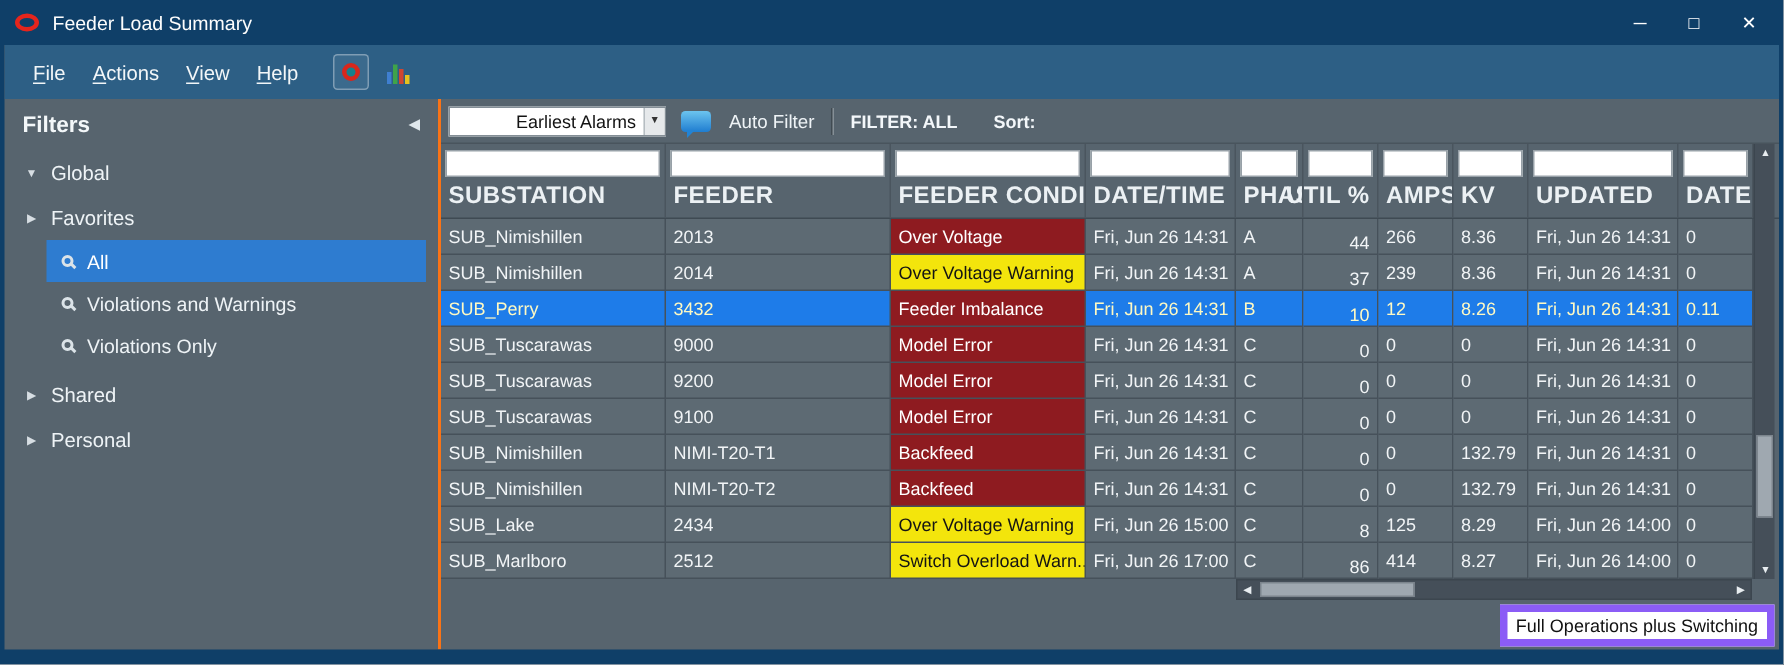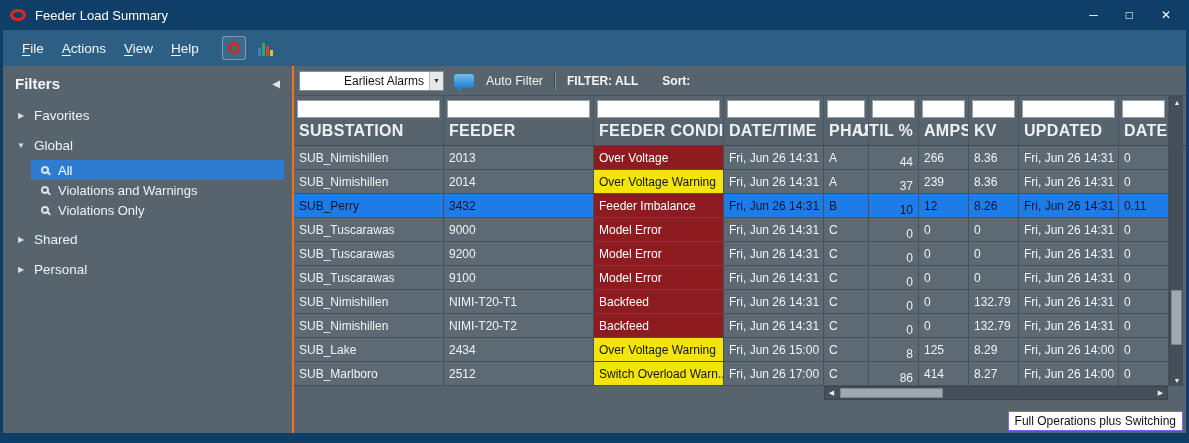--- a/index.html
+++ b/index.html
@@ -35,21 +35,21 @@
   
   .filters-panel { width:291px; flex:none; border-right:2px solid #f97316; }
   .filters-header { height:34px; display:flex; align-items:center; justify-content:space-between; padding:0 12px; }
   .filters-title { font-size:15px; font-weight:bold; color:#f3f7f9; }
   .collapse-btn { font-size:10px; color:#dfe7ec; cursor:default; }
   .tree-group { height:30px; display:flex; align-items:center; padding-left:12px; color:#eef3f6; font-size:13.5px; cursor:default; }
   .tw { width:12px; display:inline-flex; justify-content:center; }
   .tw.collapsed::before { content:"▶"; font-size:8px; color:#d7dee3; }
   .tw.expanded::before { content:"▼"; font-size:8px; color:#d7dee3; }
   .tg-label { margin-left:7px; }
-  .tree-leaf { height:20px; margin:0 8px 0 28px; display:flex; align-items:center; padding-left:10px; gap:9px; color:#eef3f6; font-size:13px; cursor:default; }
+  .tree-leaf { height:28px; margin:0 8px 0 28px; display:flex; align-items:center; padding-left:10px; gap:9px; color:#eef3f6; font-size:13px; cursor:default; }
   .tree-leaf.selected { background:var(--selected-filter-bg,#2e7cd0); color:#fff; }
   .mag { width:8px; height:8px; border:2px solid #dbe3e8; border-radius:50%; position:relative; flex:none; }
   .mag::after { content:""; position:absolute; width:5px; height:2px; background:#dbe3e8; transform:rotate(45deg); right:-4px; bottom:-2px; }
   .tree-gap { height:4px; }
 
   
   .right-panel { flex:1; position:relative; overflow:hidden; }
 
   .ttoolbar { height:30px; display:flex; align-items:center; border-bottom:1px solid #49545d; }
   .dropdown { height:20px; margin-left:5px; background:#fff; border:1px solid #848e96; display:flex; align-items:stretch; cursor:default; }
@@ -73,35 +73,35 @@
   .trow { display:flex; height:24px; }
   .cell { flex:none; border-right:1px solid var(--grid-line,#46515a); border-bottom:1px solid var(--grid-line,#46515a);
           font-size:12px; color:#f1f4f6; padding:0 5px; display:flex; align-items:center;
           overflow:hidden; white-space:nowrap; background:var(--row-bg,#5d6a73); }
   .col-substation { width:150px; } .col-feeder { width:150px; } .col-condition { width:130px; }
   .col-datetime { width:100px; } .col-phase { width:45px; } .col-util { width:50px;align-items:flex-end; }
   .col-amps { width:50px; } .col-kv { width:50px; } .col-updated { width:100px; } .col-score { width:50px; }
   .cell.col-util { justify-content:flex-end; }
   .cell.sev-critical { background:var(--critical-bg,#8e1b20); color:var(--critical-text,#fff); }
   .cell.sev-warning { background:var(--warning-bg,#f3e50c); color:var(--warning-text,#141414); }
-  .trow.selected .cell { background:var(--selected-row-bg,#1e7ce9); color:#0f172a; }
+  .trow.selected .cell { background:var(--selected-row-bg,#1e7ce9); color:#fef9c3; }
   .trow.selected .cell.sev-critical { background:var(--critical-bg,#8e1b20); color:#fff; }
 
   
   .vscroll { position:absolute; left:875px; top:30px; width:14px; height:290px; background:#454f59; border-left:1px solid #3c464f; }
   .varrow { position:absolute; left:0; width:14px; height:12px; display:flex; align-items:center; justify-content:center; font-size:7px; color:#e8edf0; }
   .varrow.up { top:0; } .varrow.down { bottom:0; }
   .vthumb { position:absolute; left:1px; right:1px; top:194px; height:55px; background:#9fa8b0; border:1px solid #7c858d; }
   .hscroll { position:relative; margin-left:530px; width:344px; height:14px; background:#454f59; border:1px solid #3c464f; }
   .harrow { position:absolute; top:0; width:13px; height:12px; display:flex; align-items:center; justify-content:center; font-size:7px; color:#e8edf0; }
   .harrow.left { left:0; } .harrow.right { right:0; }
   .hthumb { position:absolute; left:15px; top:1px; bottom:1px; width:103px; background:#9fa8b0; border:1px solid #7c858d; }
 
   
-  .status-tooltip { position:absolute; right:6px; bottom:12px; background:#fff; border:1px solid #8b5cf6; color:#111; font-size:12px; padding:2px 6px; z-index:10; white-space:nowrap; }
+  .status-tooltip { position:absolute; right:6px; bottom:12px; background:#fff; border:5px solid #8b5cf6; color:#111; font-size:12px; padding:2px 6px; z-index:10; white-space:nowrap; }
 </style>
 </head>
 <body>
 
 <div class="window">
 
   <div class="titlebar">
     <span class="oracle-logo"></span>
     <span class="win-title">Feeder Load Summary</span>
     <div class="win-controls">
@@ -131,26 +131,26 @@
 
     <div class="main">
 
       <div class="filters-panel">
         <div class="filters-header">
           <span class="filters-title">Filters</span>
           <span class="collapse-btn">◀</span>
         </div>
         <div class="tree">
           <div class="tree-group">
+            <span class="tw expanded"></span>
+            <span class="tg-label">Global</span>
+          </div>
+          <div class="tree-group">
             <span class="tw collapsed"></span>
             <span class="tg-label">Favorites</span>
-          </div>
-          <div class="tree-group">
-            <span class="tw expanded"></span>
-            <span class="tg-label">Global</span>
           </div>
           <div class="tree-leaf selected">
             <span class="mag"></span>
             <span>All</span>
           </div>
           <div class="tree-leaf">
             <span class="mag"></span>
             <span>Violations and Warnings</span>
           </div>
           <div class="tree-leaf">

